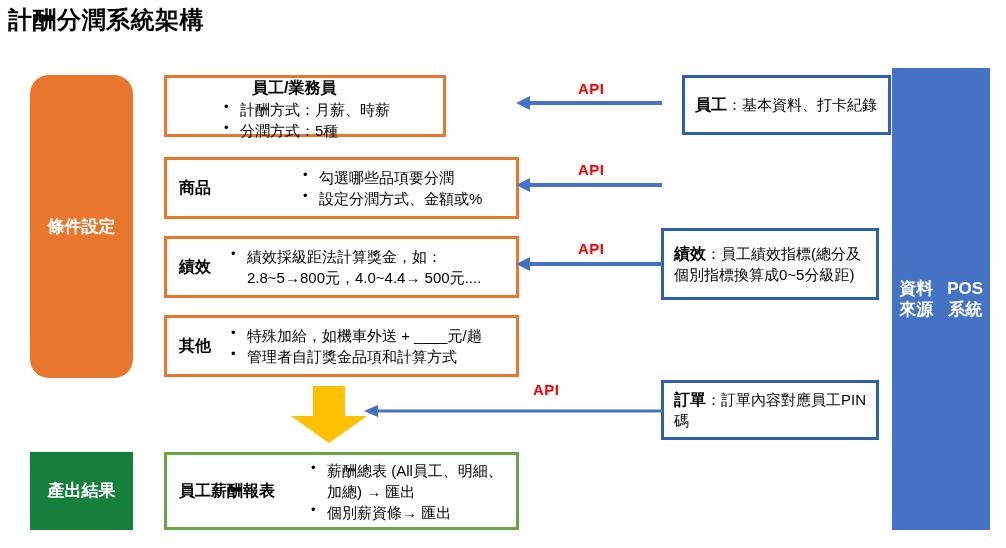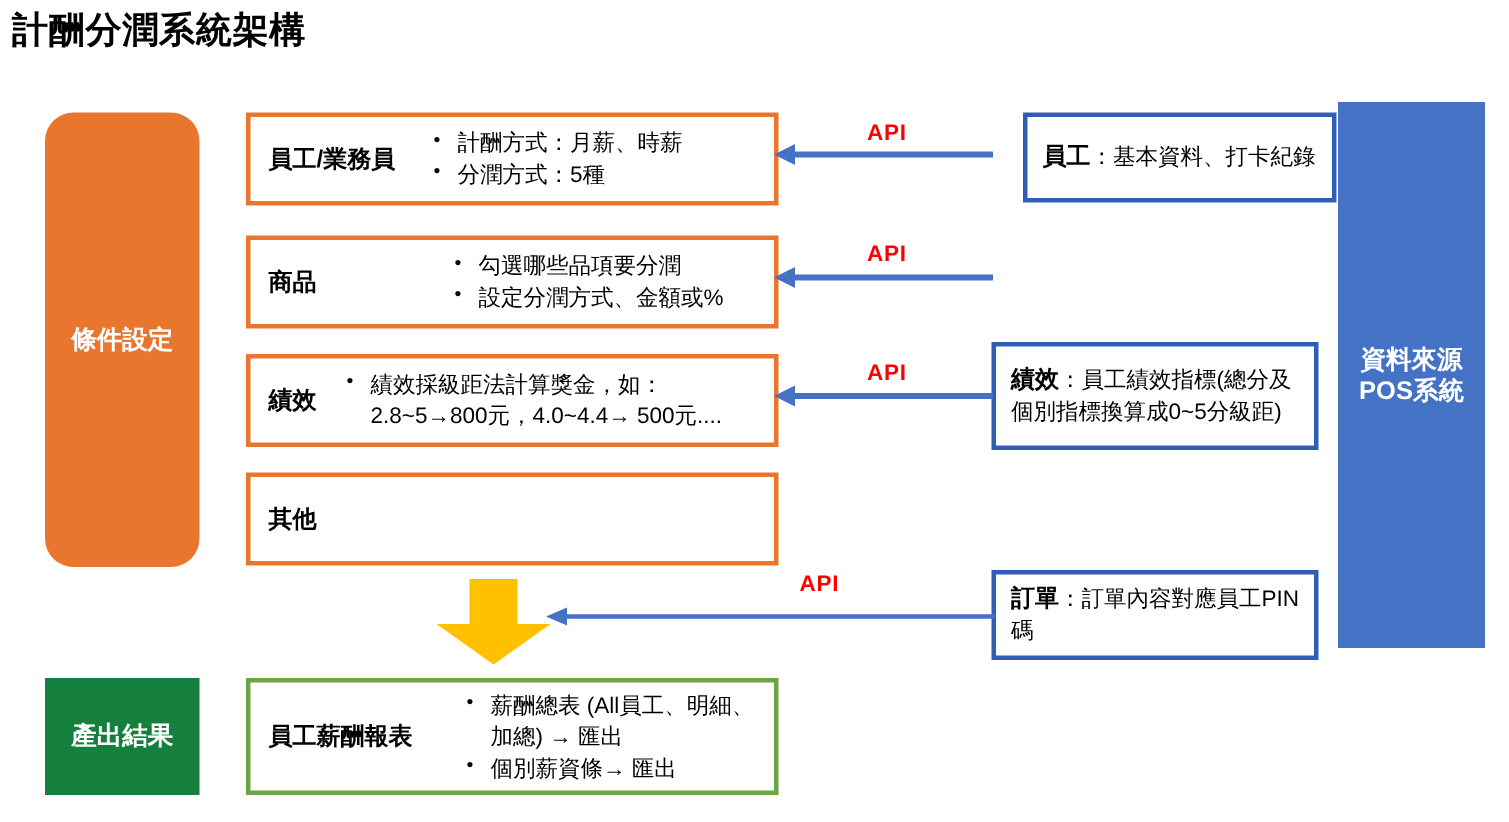--- a/index.html
+++ b/index.html
@@ -126,26 +126,26 @@
   <div class="page-title">計酬分潤系統架構</div>
 
   <div class="stage-band stage-conditions" style="left:30px; top:75px; width:103px; height:303px;border-radius:19px;">
     <span>條件設定</span>
   </div>
 
   <div class="stage-band stage-output" style="left:30px; top:452px; width:103px; height:78px;">
     <span>產出結果</span>
   </div>
 
-  <div class="stage-band stage-source" style="left:892px; top:68px; width:98px; height:364px; flex-direction:column;">
+  <div class="stage-band stage-source" style="left:892px; top:68px; width:98px; height:462px; flex-direction:row;">
     <span>資料來源</span>
     <span>POS系統</span>
   </div>
 
-  <div class="box box-orange" style="left:164px; top:75px; width:355px; height:62px; padding:0 8px 0 12px;">
+  <div class="box box-orange" style="left:164px; top:75px; width:282px; height:62px; padding:0 8px 0 12px;flex-direction:column;">
     <span class="box-title" style="width:110px;">員工/業務員</span>
     <div class="box-body">
       <ul class="bullets">
         <li>計酬方式：月薪、時薪</li>
         <li>分潤方式：5種</li>
       </ul>
     </div>
   </div>
 
   <div class="box box-orange" style="left:164px; top:157px; width:355px; height:62px; padding:0 8px 0 12px;">
@@ -163,20 +163,26 @@
     <div class="box-body">
       <ul class="bullets">
         <li style="white-space:pre-line;">績效採級距法計算獎金，如：
 2.8~5→800元，4.0~4.4→ 500元....</li>
       </ul>
     </div>
   </div>
 
   <div class="box box-orange" style="left:164px; top:315px; width:355px; height:62px; padding:0 6px 0 12px;">
     <span class="box-title" style="width:52px;">其他</span>
+    <div class="box-body">
+      <ul class="bullets">
+        <li>特殊加給，如機車外送 + ____元/趟</li>
+        <li>管理者自訂獎金品項和計算方式</li>
+      </ul>
+    </div>
   </div>
 
   <div class="box box-green" style="left:164px; top:452px; width:355px; height:78px; padding:0 8px 0 12px;">
     <span class="box-title" style="width:118px;">員工薪酬報表</span>
     <div class="box-body" style="padding-left:14px;">
       <ul class="bullets">
         <li>薪酬總表 (All員工、明細、加總) → 匯出</li>
         <li>個別薪資條→ 匯出</li>
       </ul>
     </div>

